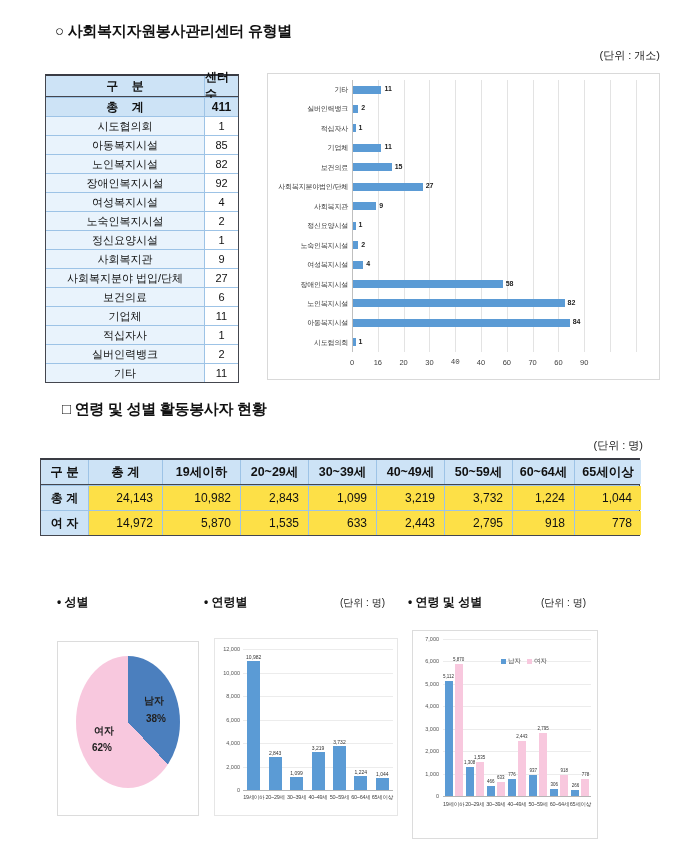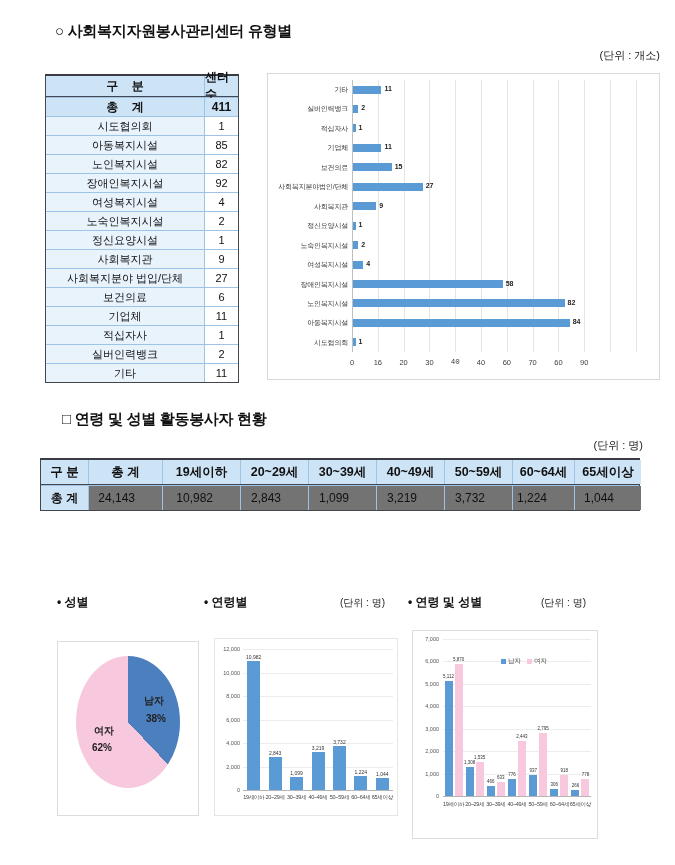--- a/index.html
+++ b/index.html
@@ -29,22 +29,22 @@
   .hrow .cat { position:absolute; left:0; top:5px; width:80px; text-align:right; font-size:7px; color:#333; letter-spacing:-0.2px; }
   .hrow .bar { position:absolute; left:85px; top:5.5px; height:8px; }
   .hrow .val { position:absolute; top:5px; font-size:7px; font-weight:bold; color:#222; }
   .hxlabels { position:absolute; left:84px; top:284px; width:260px; height:12px; }
   .hxlabels span { position:absolute; width:18px; margin-left:-9px; text-align:center; font-size:7.5px; color:#404040; }
 
   
   .atable { position:absolute; left:40px; top:458px; width:600px; border:1.5px solid #44464e; border-top:2px solid #3a3c44; }
   .atable .row { display:flex; height:25px; border-top:1px solid #9dc3e6; }
   .atable .row.header { border-top:none; border-bottom:1.5px solid #44464e; }
-  .atable .cell { display:flex; align-items:center; border-right:1px solid #9dc3e6; font-size:12px; color:#111; background:#737373;
-      justify-content:flex-end; padding-right:27px; }
+  .atable .cell { display:flex; align-items:center; border-right:1px solid #9dc3e6; font-size:12px; color:#111; background:#fde047;
+      justify-content:flex-end; padding-right:9px; }
   .atable .cell:last-child { border-right:none; }
   .atable .row.header .cell { background:#cde3f6; font-weight:bold; justify-content:center; padding-right:0; font-size:12.5px; }
   .atable .cell.rowhead { background:#cde3f6; font-weight:bold; justify-content:center; padding-right:0; white-space:pre; }
 
   
   .mini-title { position:absolute; font-size:12px; font-weight:bold; color:#111; }
   .mini-unit { position:absolute; font-size:10px; color:#222; }
   .box { position:absolute; border:1px solid #dcdcdc; background:#fff; }
 
   
@@ -217,21 +217,21 @@
         <div class="bar" style="width: 216.72px; background: rgb(91, 155, 213);"></div>
         <div class="val" style="left: 304.72px;">84</div>
       </div>
       <div class="hrow" style="top: 258.85px;">
         <div class="cat">시도협의회</div>
         <div class="bar" style="width: 2.58px; background: rgb(91, 155, 213);"></div>
         <div class="val" style="left: 90.58px;">1</div>
       </div>
     </div>
 
-  <div class="sec-title" style="left:46px; top:410px;padding-left:16px;">□ 연령 및 성별 활동봉사자 현황</div>
+  <div class="sec-title" style="left:46px; top:400px;padding-left:16px;">□ 연령 및 성별 활동봉사자 현황</div>
   <div class="unit-label" style="right:32px; top:438px;">(단위 : 명)</div>
 
   <div class="atable" id="atable">
       <div class="row header">
         <div class="cell" style="width: 48px; flex: 0 0 auto;">구 분</div>
         <div class="cell" style="width: 74px; flex: 0 0 auto;">총 계</div>
         <div class="cell" style="width: 78px; flex: 0 0 auto;">19세이하</div>
         <div class="cell" style="width: 68px; flex: 0 0 auto;">20~29세</div>
         <div class="cell" style="width: 68px; flex: 0 0 auto;">30~39세</div>
         <div class="cell" style="width: 68px; flex: 0 0 auto;">40~49세</div>
@@ -242,20 +242,31 @@
       <div class="row">
         <div class="cell rowhead" style="width: 48px; flex: 0 0 auto;">총 계</div>
         <div class="cell" style="width: 74px; flex: 0 0 auto;">24,143</div>
         <div class="cell" style="width: 78px; flex: 0 0 auto;">10,982</div>
         <div class="cell" style="width: 68px; flex: 0 0 auto;">2,843</div>
         <div class="cell" style="width: 68px; flex: 0 0 auto;">1,099</div>
         <div class="cell" style="width: 68px; flex: 0 0 auto;">3,219</div>
         <div class="cell" style="width: 68px; flex: 0 0 auto;">3,732</div>
         <div class="cell" style="width: 62px; flex: 0 0 auto;">1,224</div>
         <div class="cell" style="width: 66px; flex: 0 0 auto;">1,044</div>
+      </div>
+      <div class="row">
+        <div class="cell rowhead" style="width: 48px; flex: 0 0 auto;">여 자</div>
+        <div class="cell" style="width: 74px; flex: 0 0 auto;">14,972</div>
+        <div class="cell" style="width: 78px; flex: 0 0 auto;">5,870</div>
+        <div class="cell" style="width: 68px; flex: 0 0 auto;">1,535</div>
+        <div class="cell" style="width: 68px; flex: 0 0 auto;">633</div>
+        <div class="cell" style="width: 68px; flex: 0 0 auto;">2,443</div>
+        <div class="cell" style="width: 68px; flex: 0 0 auto;">2,795</div>
+        <div class="cell" style="width: 62px; flex: 0 0 auto;">918</div>
+        <div class="cell" style="width: 66px; flex: 0 0 auto;">778</div>
       </div>
     </div>
 
   <div class="mini-title" style="left:57px; top:594px;">• 성별</div>
   <div class="mini-title" style="left:204px; top:594px;">• 연령별</div>
   <div class="mini-unit" style="left:340px; top:596px;">(단위 : 명)</div>
   <div class="mini-title" style="left:408px; top:594px;">• 연령 및 성별</div>
   <div class="mini-unit" style="left:541px; top:596px;">(단위 : 명)</div>
 
   <div class="box" style="left:57px; top:641px; width:142px; height:175px;" id="piebox">

